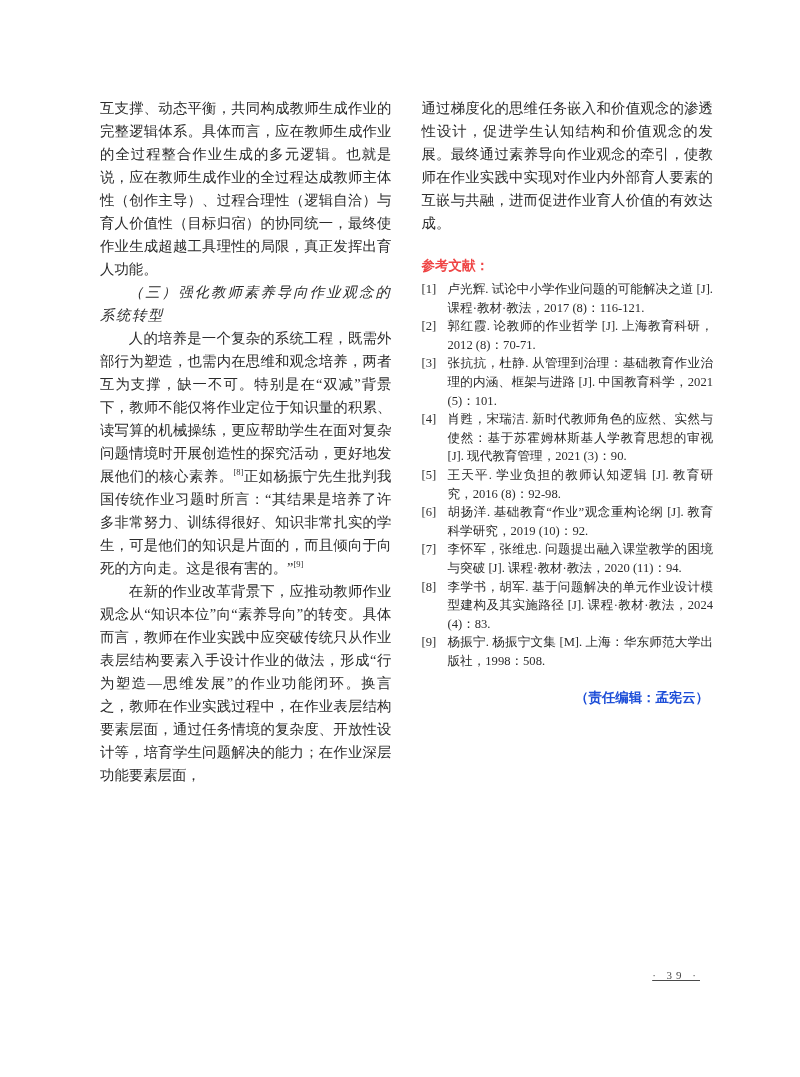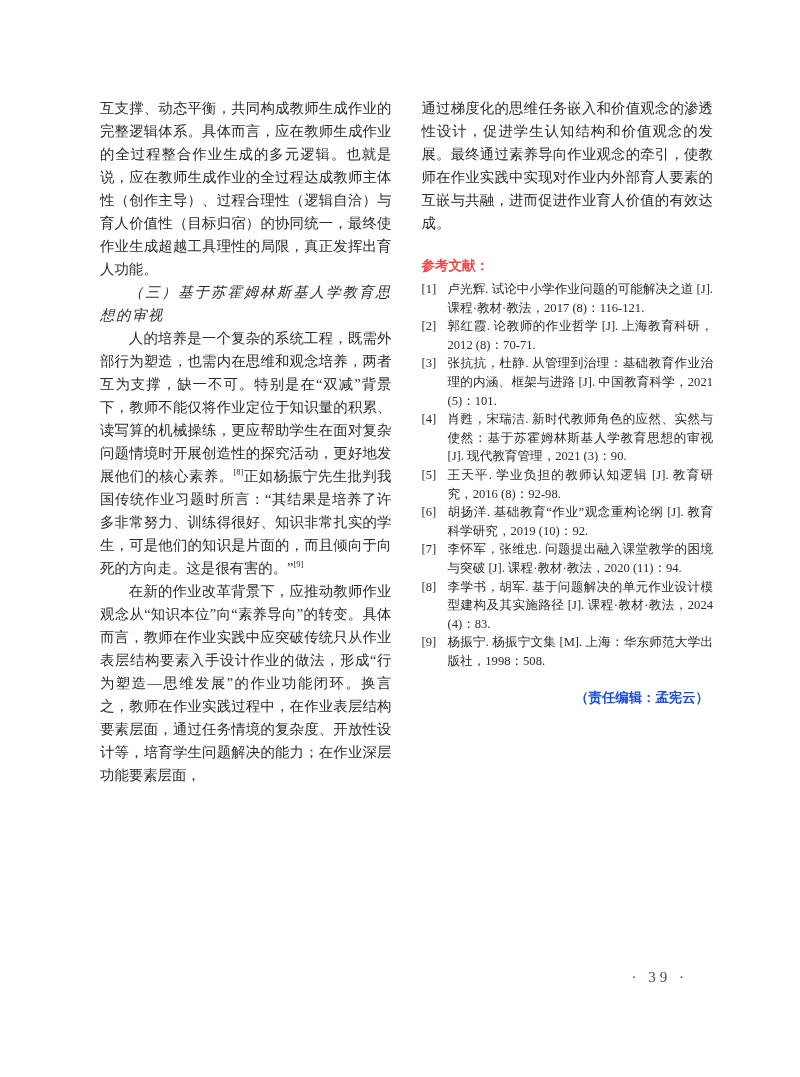--- a/index.html
+++ b/index.html
@@ -71,35 +71,36 @@
     margin-top: 19px;
     font-size: 13.4px;
     font-weight: bold;
     text-align: right;
     padding-right: 4px;
     color: #1d4ed8;
   }
   .page-number {
     position: absolute;
     top: 969px;
-    right: 112px;
-    font-size: 15px;
+    right: 100px;
+    font-size: 11px;
     letter-spacing: 4px;
     color: #4a4a4a;
+    text-decoration: underline;
   }
 </style>
 </head>
 <body>
 
 <div class="page">
   <div class="columns">
 
     <div class="col">
       <p class="body-para">互支撑、动态平衡，共同构成教师生成作业的完整逻辑体系。具体而言，应在教师生成作业的全过程整合作业生成的多元逻辑。也就是说，应在教师生成作业的全过程达成教师主体性（创作主导）、过程合理性（逻辑自洽）与育人价值性（目标归宿）的协同统一，最终使作业生成超越工具理性的局限，真正发挥出育人功能。</p>
-      <h4 class="section-heading">（三）基于苏霍姆林斯基人学教育思想的审视</h4>
+      <h4 class="section-heading">（三）强化教师素养导向作业观念的系统转型</h4>
       <p class="body-para indent"><span>人的培养是一个复杂的系统工程，既需外部行为塑造，也需内在思维和观念培养，两者互为支撑，缺一不可。特别是在“双减”背景下，教师不能仅将作业定位于知识量的积累、读写算的机械操练，更应帮助学生在面对复杂问题情境时开展创造性的探究活动，更好地发展他们的核心素养。</span><sup class="cite">[8]</sup><span>正如杨振宁先生批判我国传统作业习题时所言：“其结果是培养了许多非常努力、训练得很好、知识非常扎实的学生，可是他们的知识是片面的，而且倾向于向死的方向走。这是很有害的。”</span><sup class="cite">[9]</sup></p>
       <p class="body-para indent">在新的作业改革背景下，应推动教师作业观念从“知识本位”向“素养导向”的转变。具体而言，教师在作业实践中应突破传统只从作业表层结构要素入手设计作业的做法，形成“行为塑造—思维发展”的作业功能闭环。换言之，教师在作业实践过程中，在作业表层结构要素层面，通过任务情境的复杂度、开放性设计等，培育学生问题解决的能力；在作业深层功能要素层面，</p>
     </div>
 
     <div class="col">
       <p class="body-para">通过梯度化的思维任务嵌入和价值观念的渗透性设计，促进学生认知结构和价值观念的发展。最终通过素养导向作业观念的牵引，使教师在作业实践中实现对作业内外部育人要素的互嵌与共融，进而促进作业育人价值的有效达成。</p>
       <h4 class="refs-heading">参考文献：</h4>
       <ol class="refs-list">
         <li class="ref-item">
           <span class="ref-no">[1]</span>

